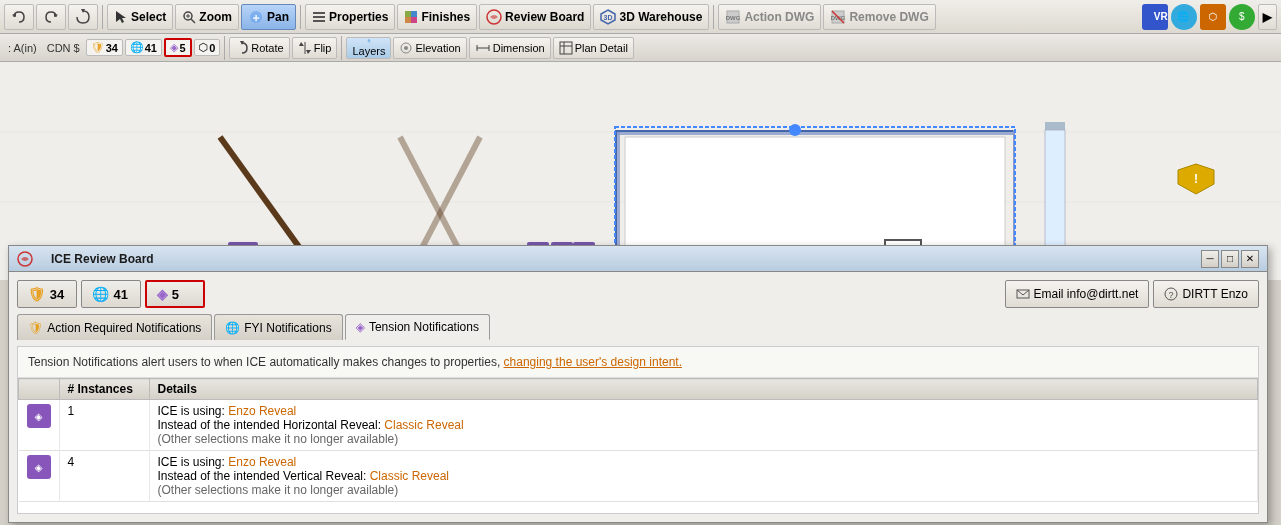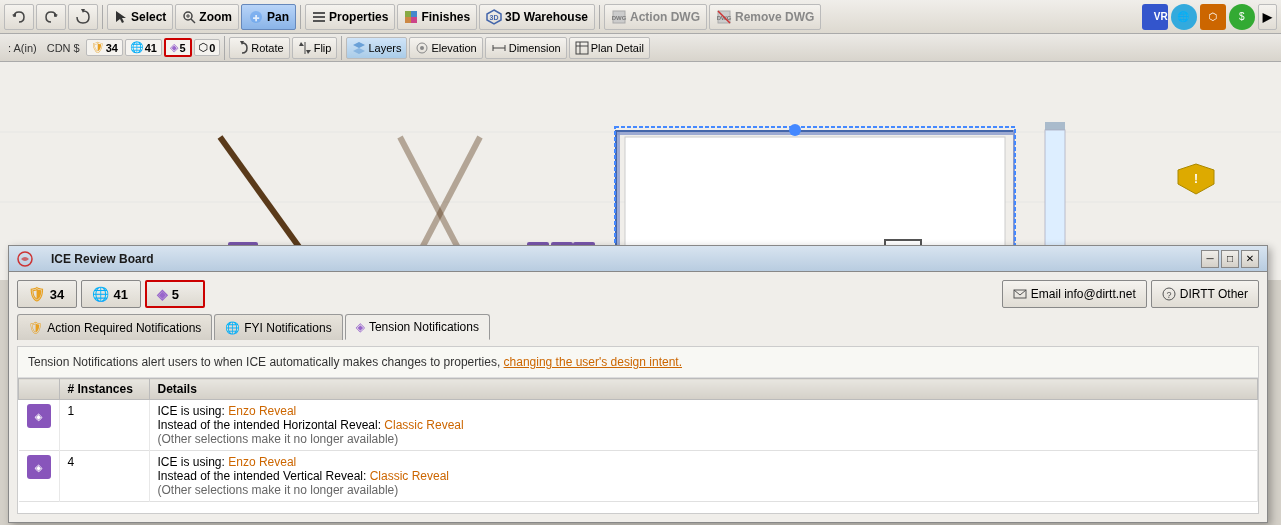--- a/index.html
+++ b/index.html
@@ -171,20 +171,27 @@
   </button>
   <button class="toolbar-btn">
     <svg width="14" height="14" viewBox="0 0 14 14">
         <rect x="1" y="1" width="6" height="6" fill="#88aa44"></rect>
         <rect x="7" y="1" width="6" height="6" fill="#4488cc"></rect>
         <rect x="1" y="7" width="6" height="6" fill="#cc8844"></rect>
         <rect x="7" y="7" width="6" height="6" fill="#cc4488"></rect>
       </svg>
     <span>Finishes</span>
   </button>
+  <button class="toolbar-btn" style="background:linear-gradient(to bottom,#f0eeea,#ddd9d0);">
+    <svg width="16" height="16" viewBox="0 0 16 16">
+        <circle cx="8" cy="8" r="7" fill="none" stroke="#cc3333" stroke-width="1.5"></circle>
+        <path d="M4 8 Q8 4 12 8 Q8 12 4 8" fill="#cc3333" opacity="0.6"></path>
+      </svg>
+    <span>Review Board</span>
+  </button>
   <button class="toolbar-btn">
     <svg width="16" height="16" viewBox="0 0 16 16">
         <polygon points="8,1 15,5 15,11 8,15 1,11 1,5" fill="none" stroke="#4466aa" stroke-width="1.5"></polygon>
         <text x="8" y="11" text-anchor="middle" font-size="7" fill="#4466aa">3D</text>
       </svg>
     <span>3D Warehouse</span>
   </button>
   <div class="toolbar-sep"></div>
   <button class="toolbar-btn" style="color:#888;">
     <svg width="16" height="16" viewBox="0 0 16 16">
@@ -250,21 +257,21 @@
   </button>
   <button class="toolbar-btn2">
     <svg width="14" height="14" viewBox="0 0 14 14">
         <line x1="7" y1="1" x2="7" y2="13" stroke="#444" stroke-width="1"></line>
         <polygon points="1,5 6,5 3,1" fill="#444"></polygon>
         <polygon points="8,9 13,9 10,13" fill="#444"></polygon>
       </svg>
     <span>Flip</span>
   </button>
   <div class="toolbar-sep"></div>
-  <button class="toolbar-btn2" style="background:linear-gradient(to bottom,#d0e4f8,#aacce8);">
+  <button class="toolbar-btn2" style="background:linear-gradient(to bottom,#d0e4f8,#aacce8);flex-direction:column;">
     <svg width="14" height="14" viewBox="0 0 14 14">
         <polygon points="7,1 13,4 7,7 1,4" fill="#4488cc" opacity="0.7"></polygon>
         <polygon points="7,7 13,10 7,13 1,10" fill="#4488cc" opacity="0.4"></polygon>
       </svg>
     <span>Layers</span>
   </button>
   <button class="toolbar-btn2">
     <svg width="14" height="14" viewBox="0 0 14 14">
         <circle cx="7" cy="7" r="5" fill="none" stroke="#888" stroke-width="1"></circle>
         <circle cx="7" cy="7" r="2" fill="#888"></circle>
@@ -382,21 +389,21 @@
             <rect x="1" y="3" width="12" height="8" fill="none" stroke="#555" stroke-width="1"></rect>
             <polyline points="1,3 7,8 13,3" fill="none" stroke="#555" stroke-width="1"></polyline>
           </svg>
         <span>Email info@dirtt.net</span>
       </button>
       <button class="action-btn">
         <svg width="14" height="14" viewBox="0 0 14 14">
             <circle cx="7" cy="7" r="6" fill="none" stroke="#555" stroke-width="1"></circle>
             <text x="7" y="11" text-anchor="middle" font-size="9" fill="#555">?</text>
           </svg>
-        <span>DIRTT Other</span>
+        <span>DIRTT Enzo</span>
       </button>
     </div>
 
     <div class="tabs">
       <div class="tab">
         <span style="color:#e8a020;">🛡</span>
         <span>Action Required Notifications</span>
       </div>
       <div class="tab">
         <span style="color:#4488cc;">🌐</span>

